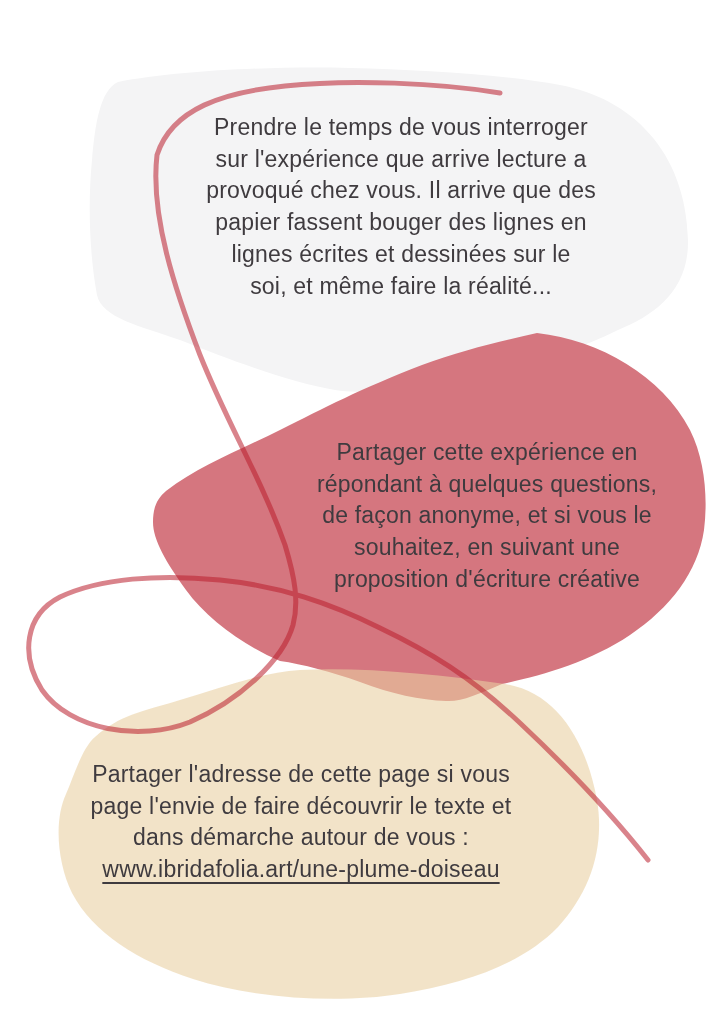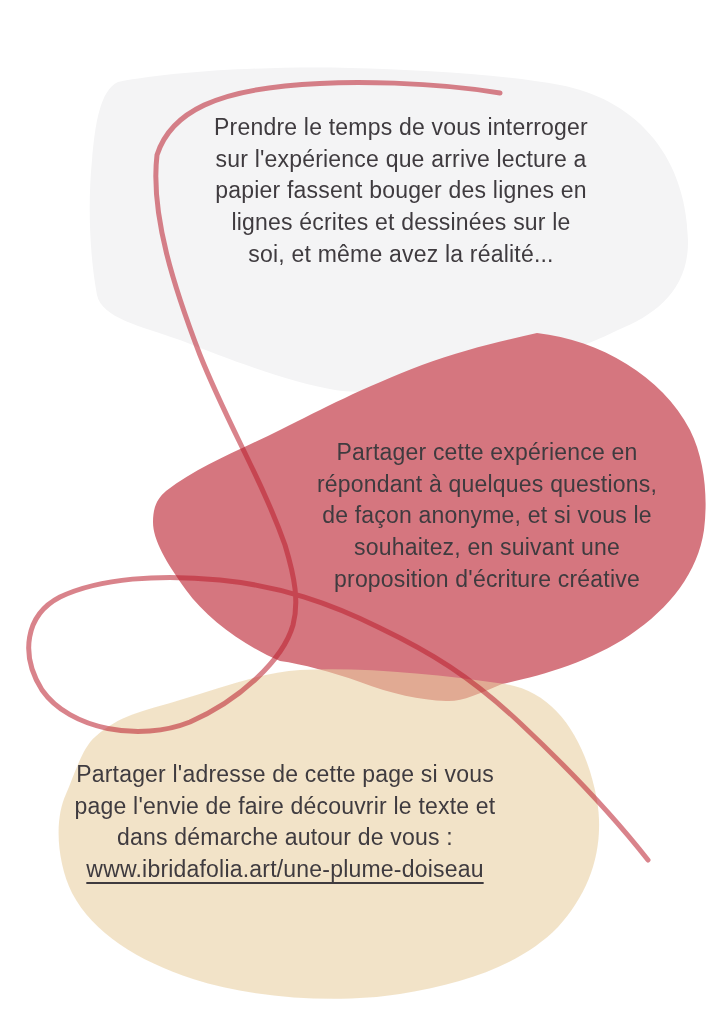--- a/index.html
+++ b/index.html
@@ -24,21 +24,21 @@
     position:absolute;
     text-align:center;
     font-size:23px;
     line-height:31.7px;
     letter-spacing:0.2px;
     color:var(--text);
     z-index:2;
   }
   #block-reflect{left:161px;top:112px;width:480px;}
   #block-share-experience{left:247px;top:437px;width:480px;}
-  #block-share-page{left:50px;top:759px;width:470px;}
+  #block-share-page{left:66px;top:759px;width:470px;}
   .url-link{
     display:inline-block;
     color:var(--text);
     text-decoration:underline;
     text-decoration-thickness:2px;
     text-underline-offset:5px;
     cursor:pointer;
     text-align:center;
   }
 </style>
@@ -99,23 +99,24 @@
       C 20,655 25,615 60,597
       C 100,578 160,574 220,580
       C 280,586 330,603 380,628
       C 430,652 470,676 520,723
       C 570,770 615,818 648,860"></path>
   </svg>
 
   <div id="block-reflect" class="textblock">
     <div>Prendre le temps de vous interroger</div>
     <div>sur l'expérience que arrive lecture a</div>
+    <div>provoqué chez vous. Il arrive que des</div>
     <div>papier fassent bouger des lignes en</div>
     <div>lignes écrites et dessinées sur le</div>
-    <div>soi, et même avez la réalité...</div>
+    <div>soi, et même faire la réalité...</div>
   </div>
 
   <div id="block-share-experience" class="textblock">
     <div>Partager cette expérience en</div>
     <div>répondant à quelques questions,</div>
     <div>de façon anonyme, et si vous le</div>
     <div>souhaitez, en suivant une</div>
     <div>proposition d'écriture créative</div>
   </div>
 

